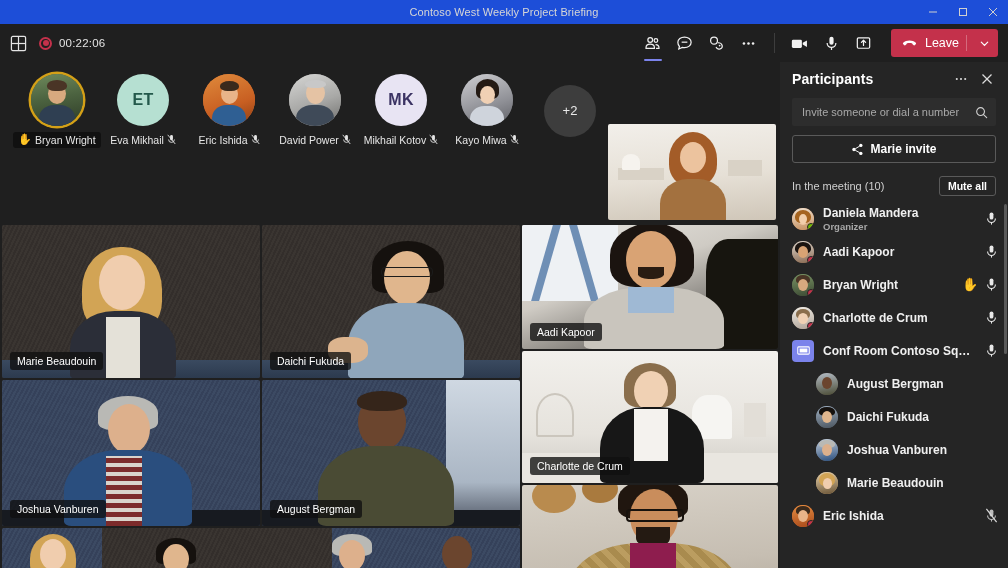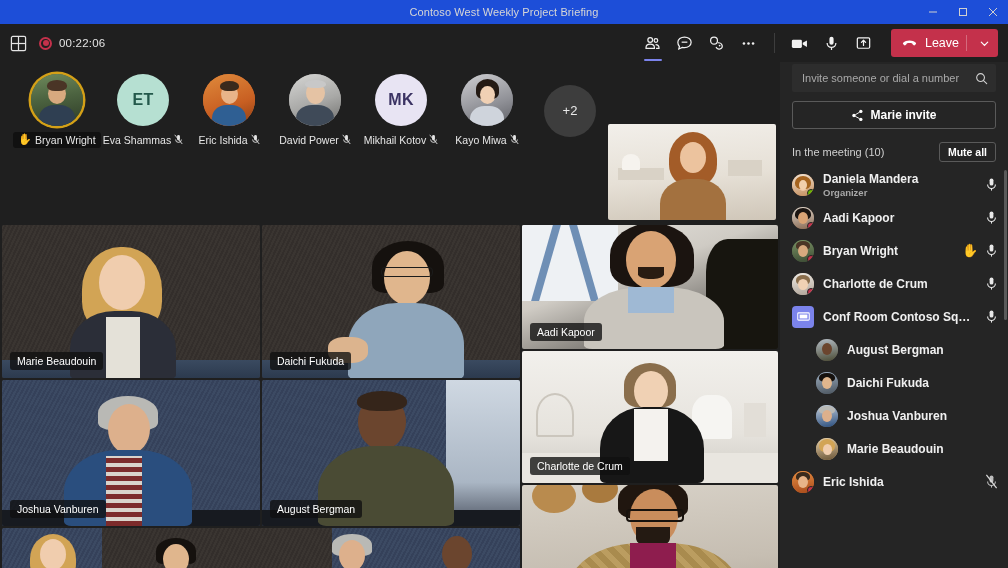--- a/index.html
+++ b/index.html
@@ -271,21 +271,21 @@
             <span class="hand">✋</span>
             <span>Bryan Wright</span>
           </div>
         </div>
 
         <div class="ros-item">
           <div class="ros-av" style="background:#b6e0d2;color:#23584b;">
             <span>ET</span>
           </div>
           <div class="ros-name">
-            <span>Eva Shammas</span>
+            <span>Eva Mikhail</span>
             <svg class="micmini" viewBox="0 0 10 12">
               <rect x="3.4" y="1" width="3.2" height="6" rx="1.6" fill="#e4e4e4"></rect>
               <path d="M1.8 6a3.2 3.2 0 006.4 0" fill="none" stroke="#e4e4e4" stroke-width="1"></path>
               <line x1="0.8" y1="0.8" x2="9.2" y2="11" stroke="#e4e4e4" stroke-width="1"></line>
             </svg>
           </div>
         </div>
 
         <div class="ros-item">
           <div class="ros-av" style="background:#d2692c;">
@@ -478,20 +478,36 @@
           <div style="position:absolute;left:114px;top:42px;width:34px;height:20px;background:#241a12;border-radius:0 0 45% 45%;"></div>
           <div class="torso" style="left:46px;top:58px;width:172px;height:86px;background:repeating-linear-gradient(45deg,#a98b4e 0 6px,#bb9d60 6px 12px);"></div>
           <div style="position:absolute;left:108px;top:58px;width:46px;height:86px;background:#8e1d4e;"></div>
 
         </div>
 
       </div>
     </div>
 
     <div class="panel">
+      <div class="p-head">
+        <div class="p-title">Participants</div>
+        <div class="p-ibtn">
+          <svg width="14" height="14" viewBox="0 0 16 16" fill="#dcdcdc">
+            <circle cx="3.2" cy="8" r="1.2"></circle>
+              <circle cx="8" cy="8" r="1.2"></circle>
+              <circle cx="12.8" cy="8" r="1.2"></circle>
+          </svg>
+        </div>
+        <div class="p-ibtn">
+          <svg width="12" height="12" viewBox="0 0 12 12">
+            <line x1="1.5" y1="1.5" x2="10.5" y2="10.5" stroke="#dcdcdc" stroke-width="1.2"></line>
+            <line x1="10.5" y1="1.5" x2="1.5" y2="10.5" stroke="#dcdcdc" stroke-width="1.2"></line>
+          </svg>
+        </div>
+      </div>
 
       <div class="p-search">
         <input placeholder="Invite someone or dial a number" style="">
         <svg width="13" height="13" viewBox="0 0 14 14" fill="none" stroke="#cfcfcf" stroke-width="1.2">
           <circle cx="6" cy="6" r="4.2"></circle>
             <line x1="9.2" y1="9.2" x2="12.6" y2="12.6" stroke-linecap="round"></line>
         </svg>
       </div>
 
       <div class="share">

